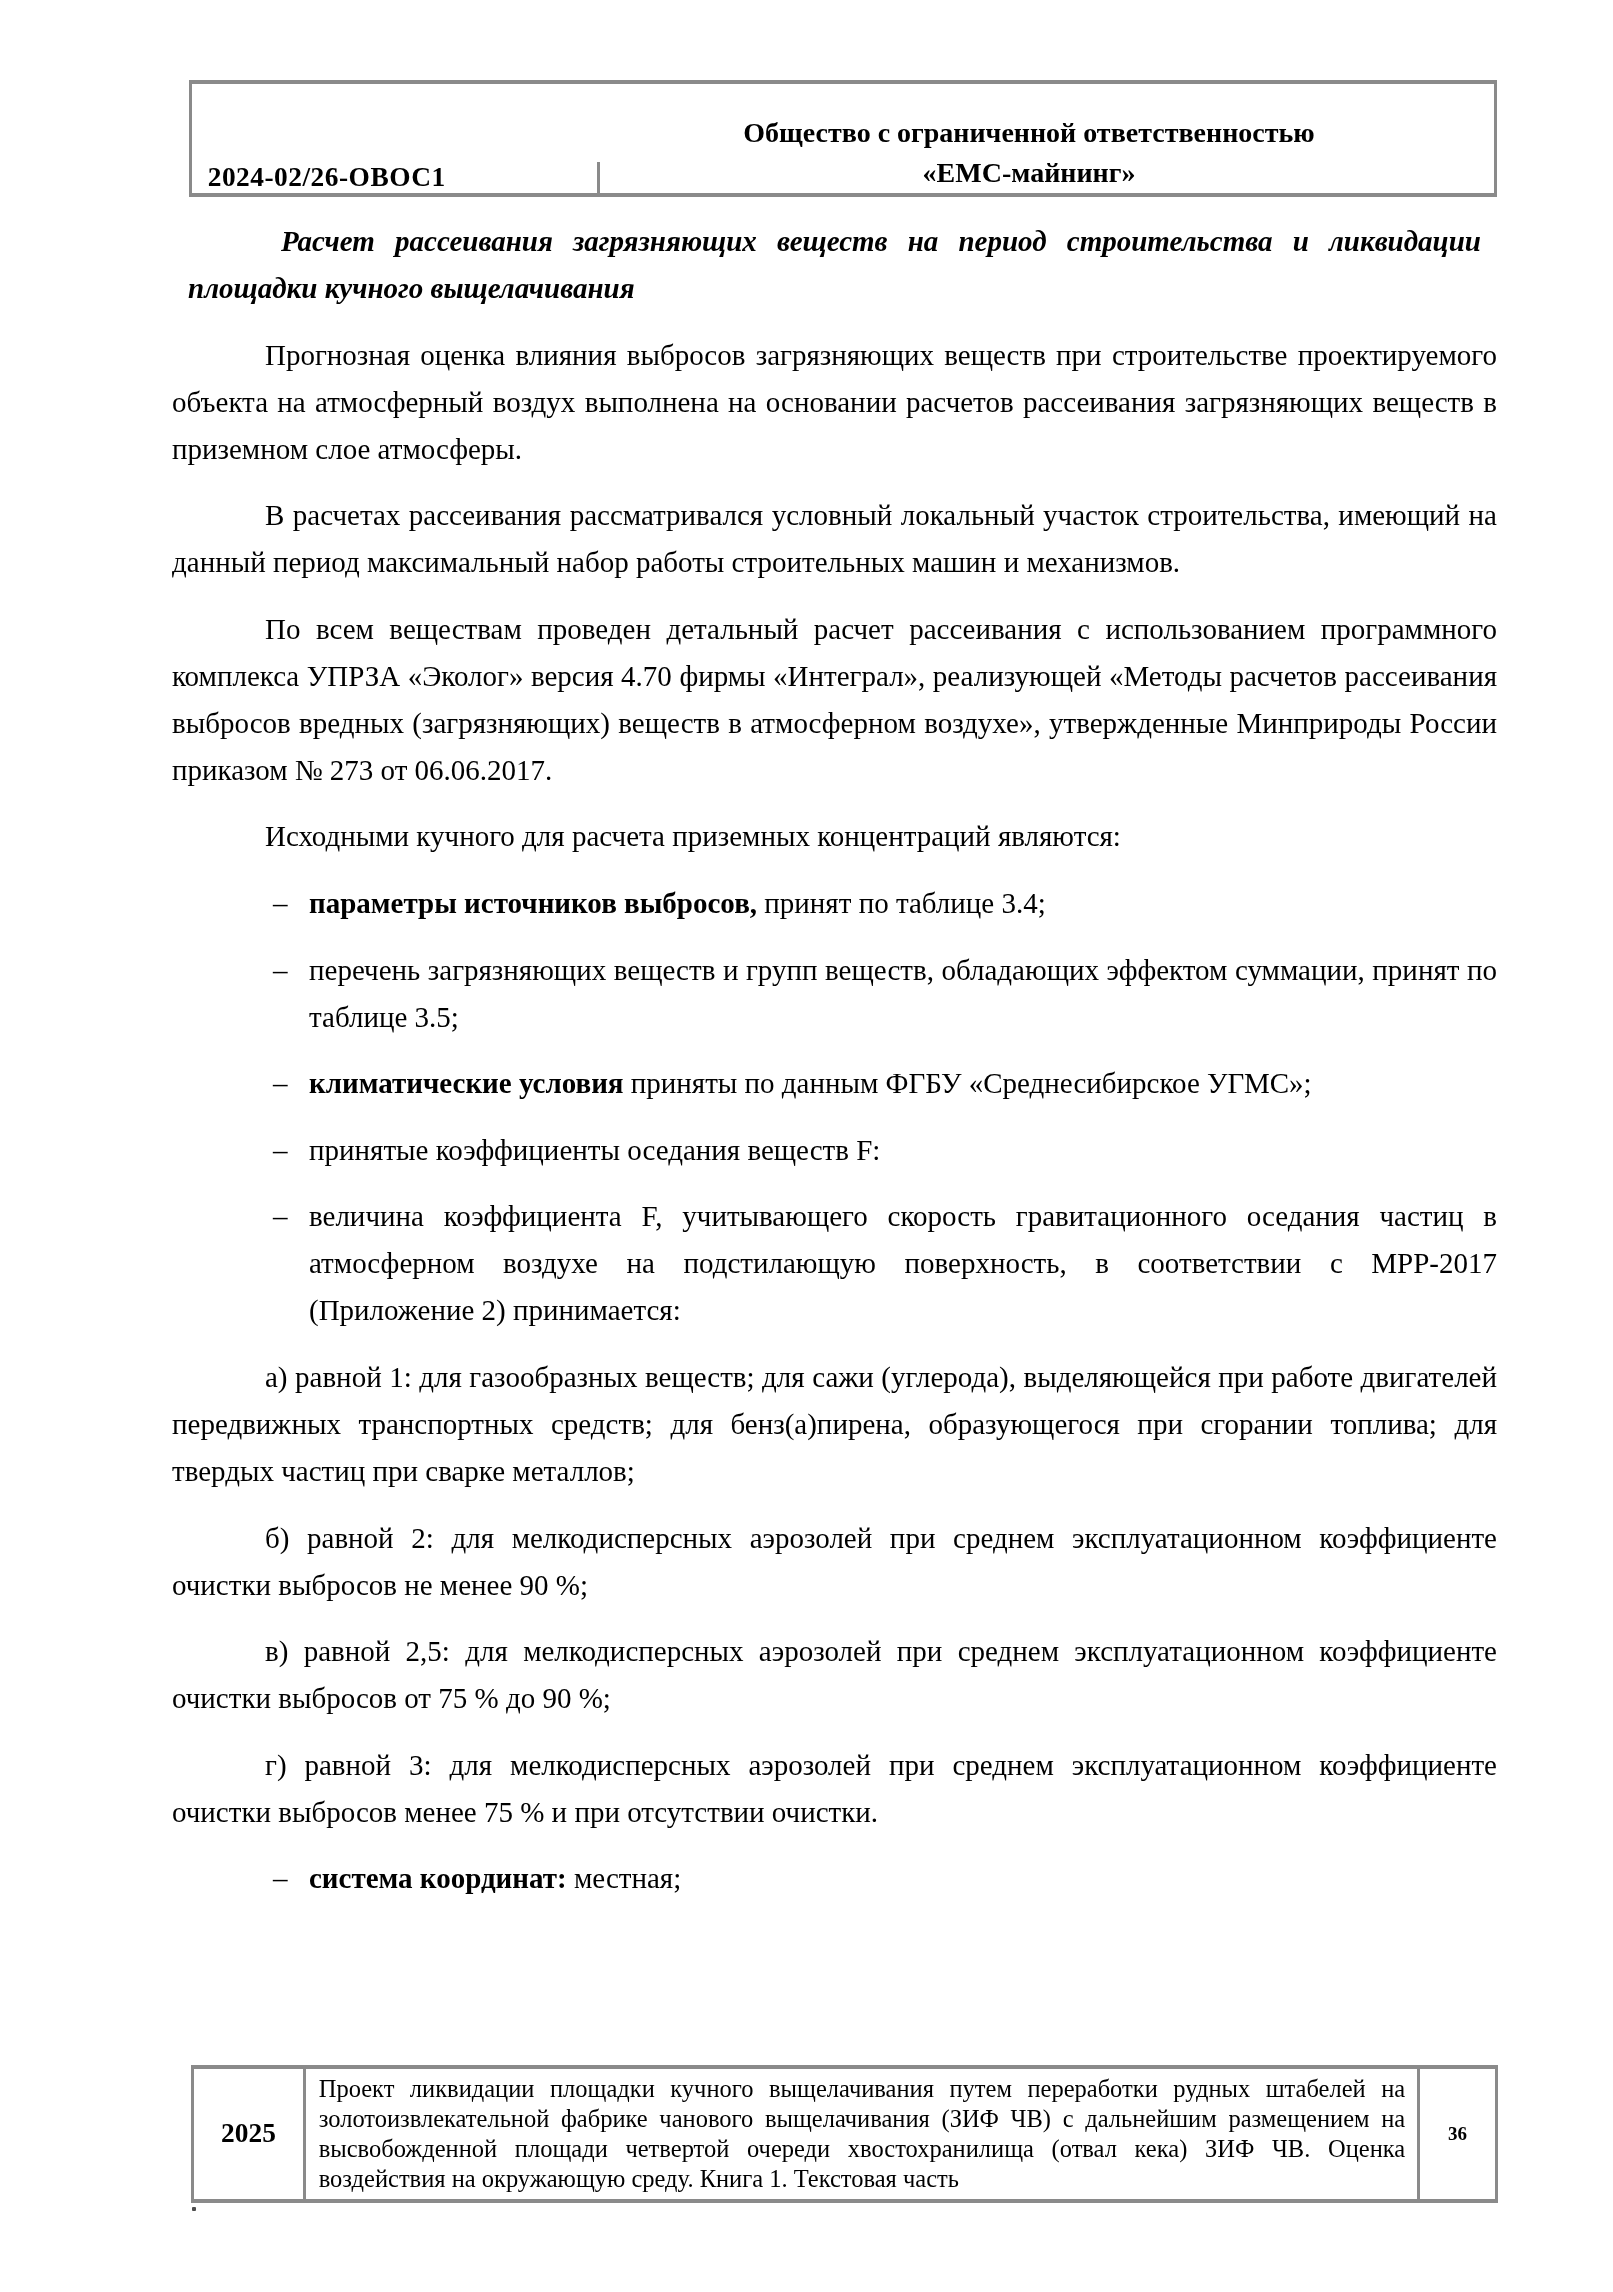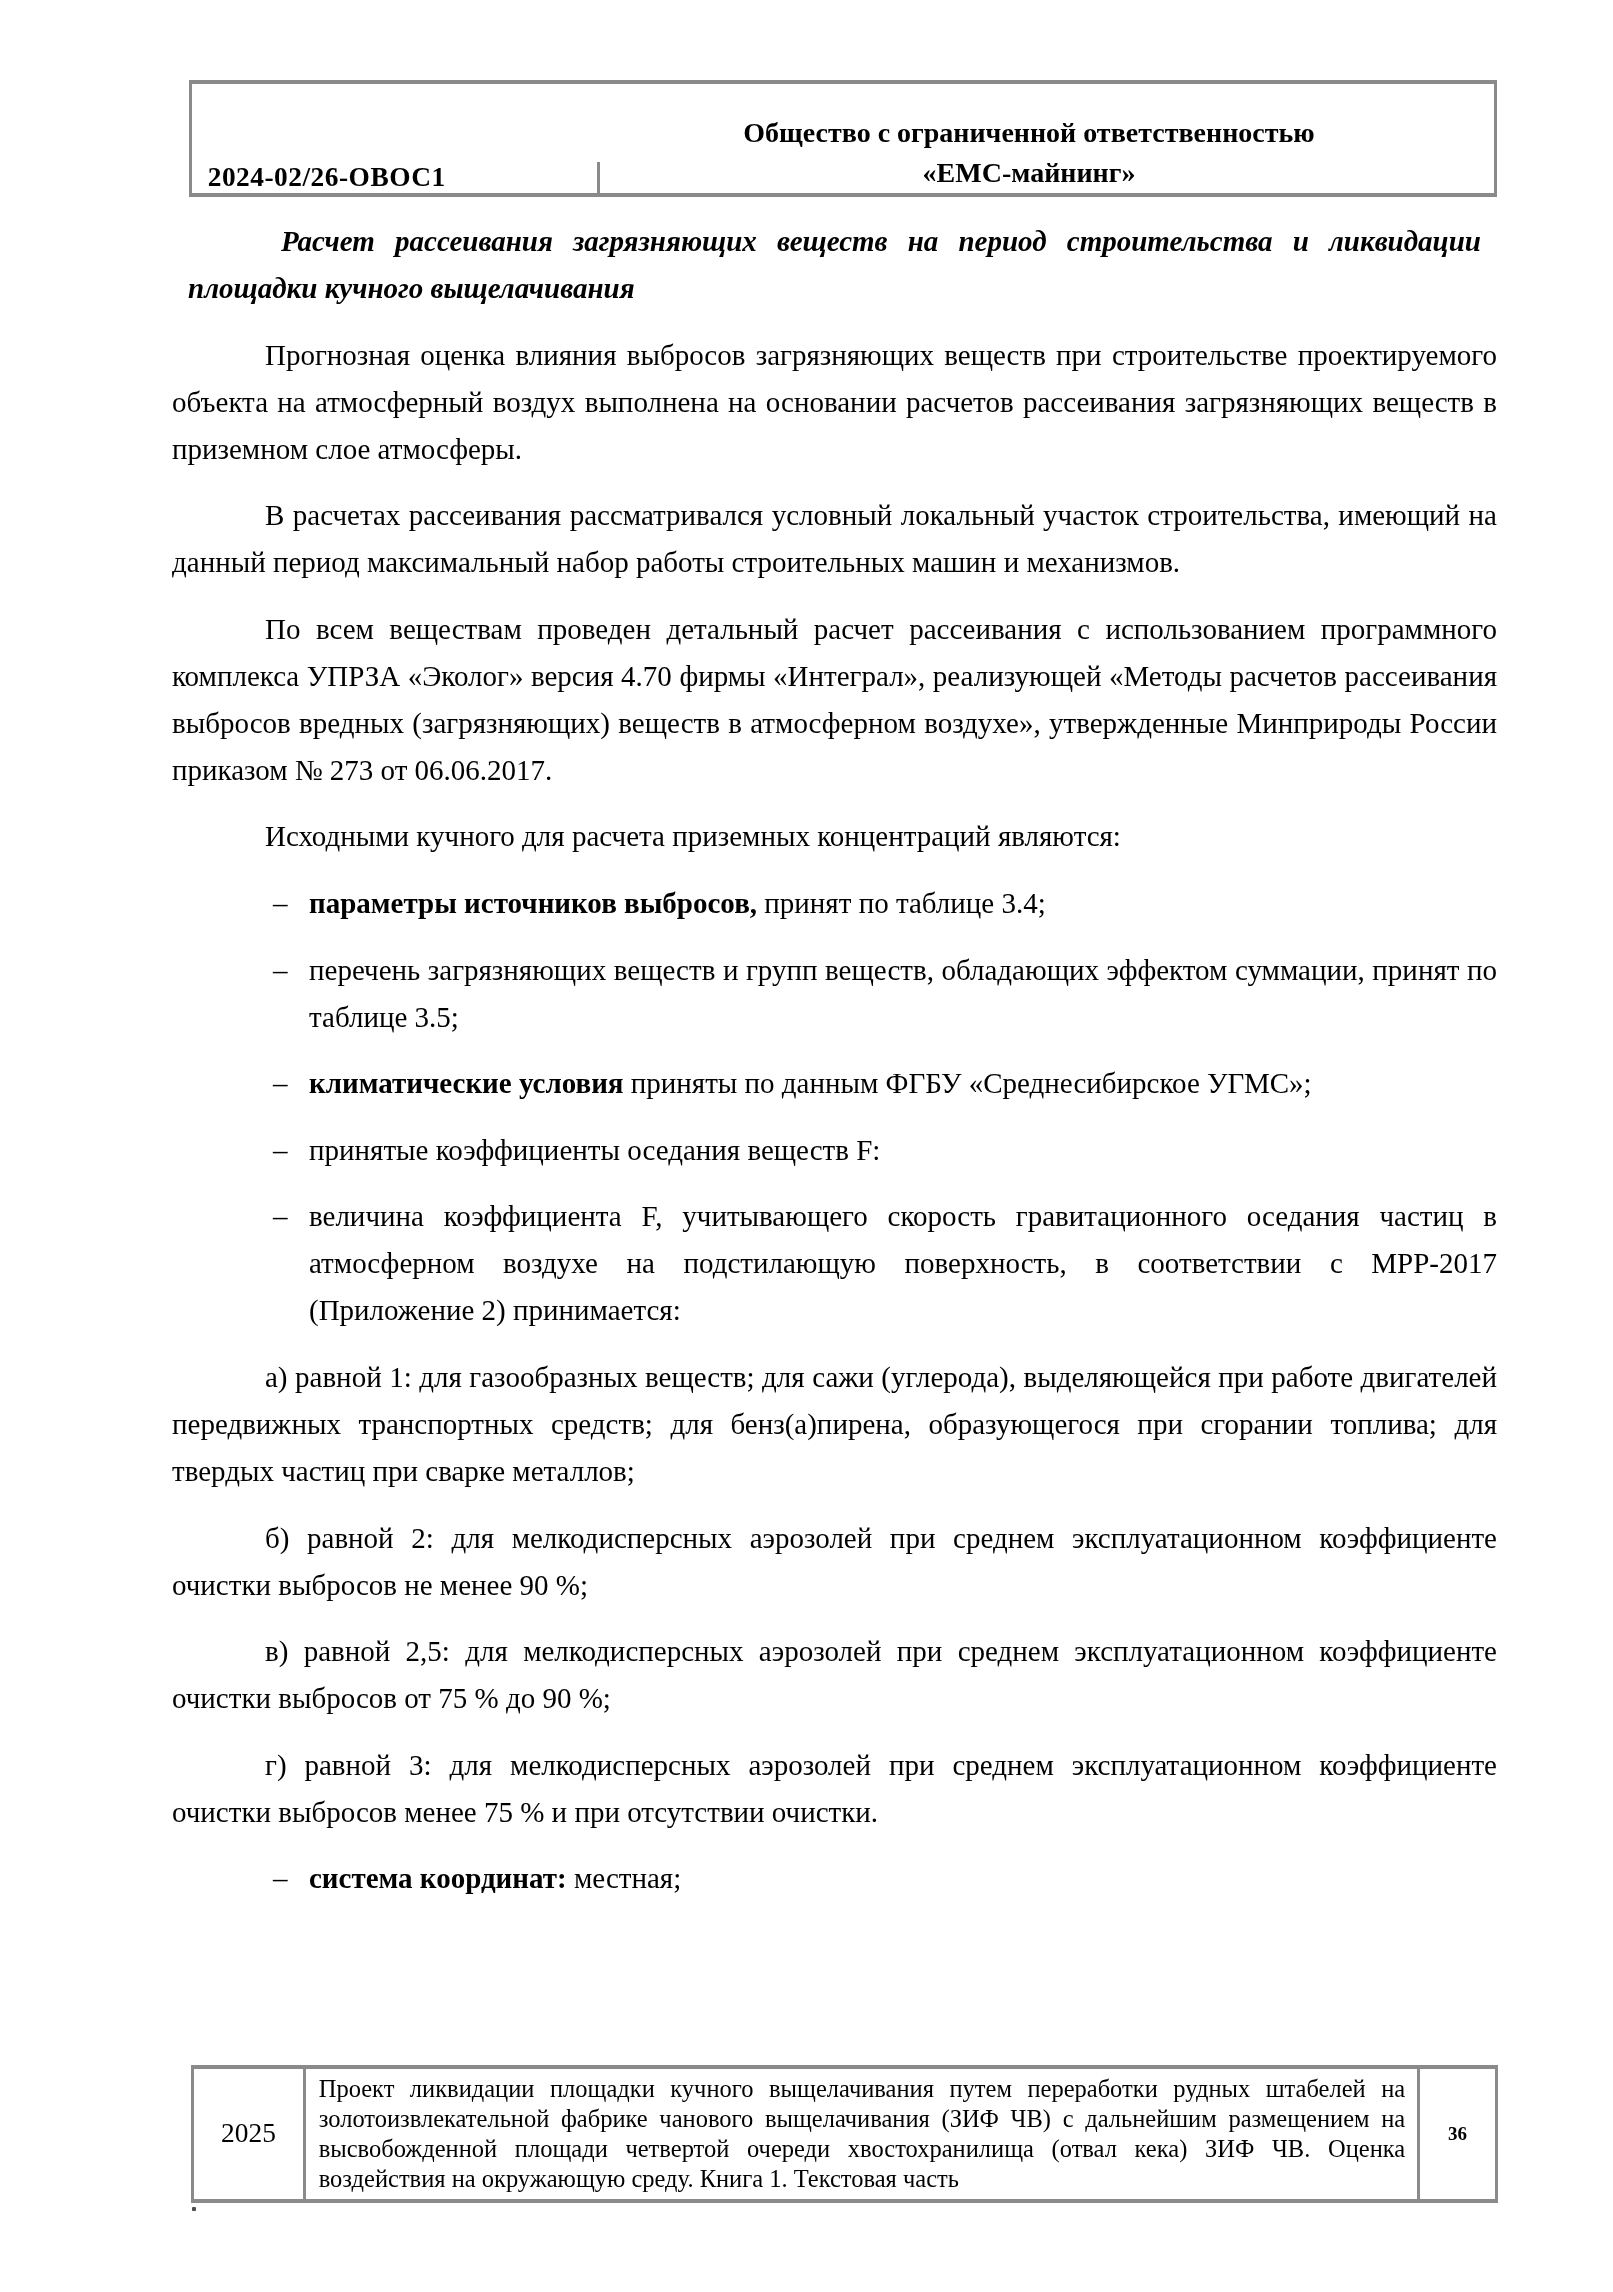--- a/index.html
+++ b/index.html
@@ -50,21 +50,21 @@
   
   .page-footer{
     position:absolute;left:191px;top:2065px;width:1307px;
     box-sizing:border-box;
     border:3.9px solid #8a8a8a;border-top-width:4.9px;border-bottom-width:4.9px;
     display:flex;background:#fff;
   }
   .fcell-year{
     width:112px;box-sizing:border-box;border-right:3.9px solid #8a8a8a;
     display:flex;align-items:center;justify-content:center;
-    font-weight:normal;font-size:27.4px;
+    font-weight:bold;font-size:27.4px;
   }
   .fcell-project{
     flex:1;box-sizing:border-box;border-right:3.9px solid #8a8a8a;
     padding:4.9px 11.8px 4.9px 12.7px;
     font-size:24.5px;line-height:30px;text-align:justify;
   }
   .fcell-page{
     width:75px;display:flex;align-items:center;justify-content:center;
     font-weight:bold;font-size:19px;
   }

